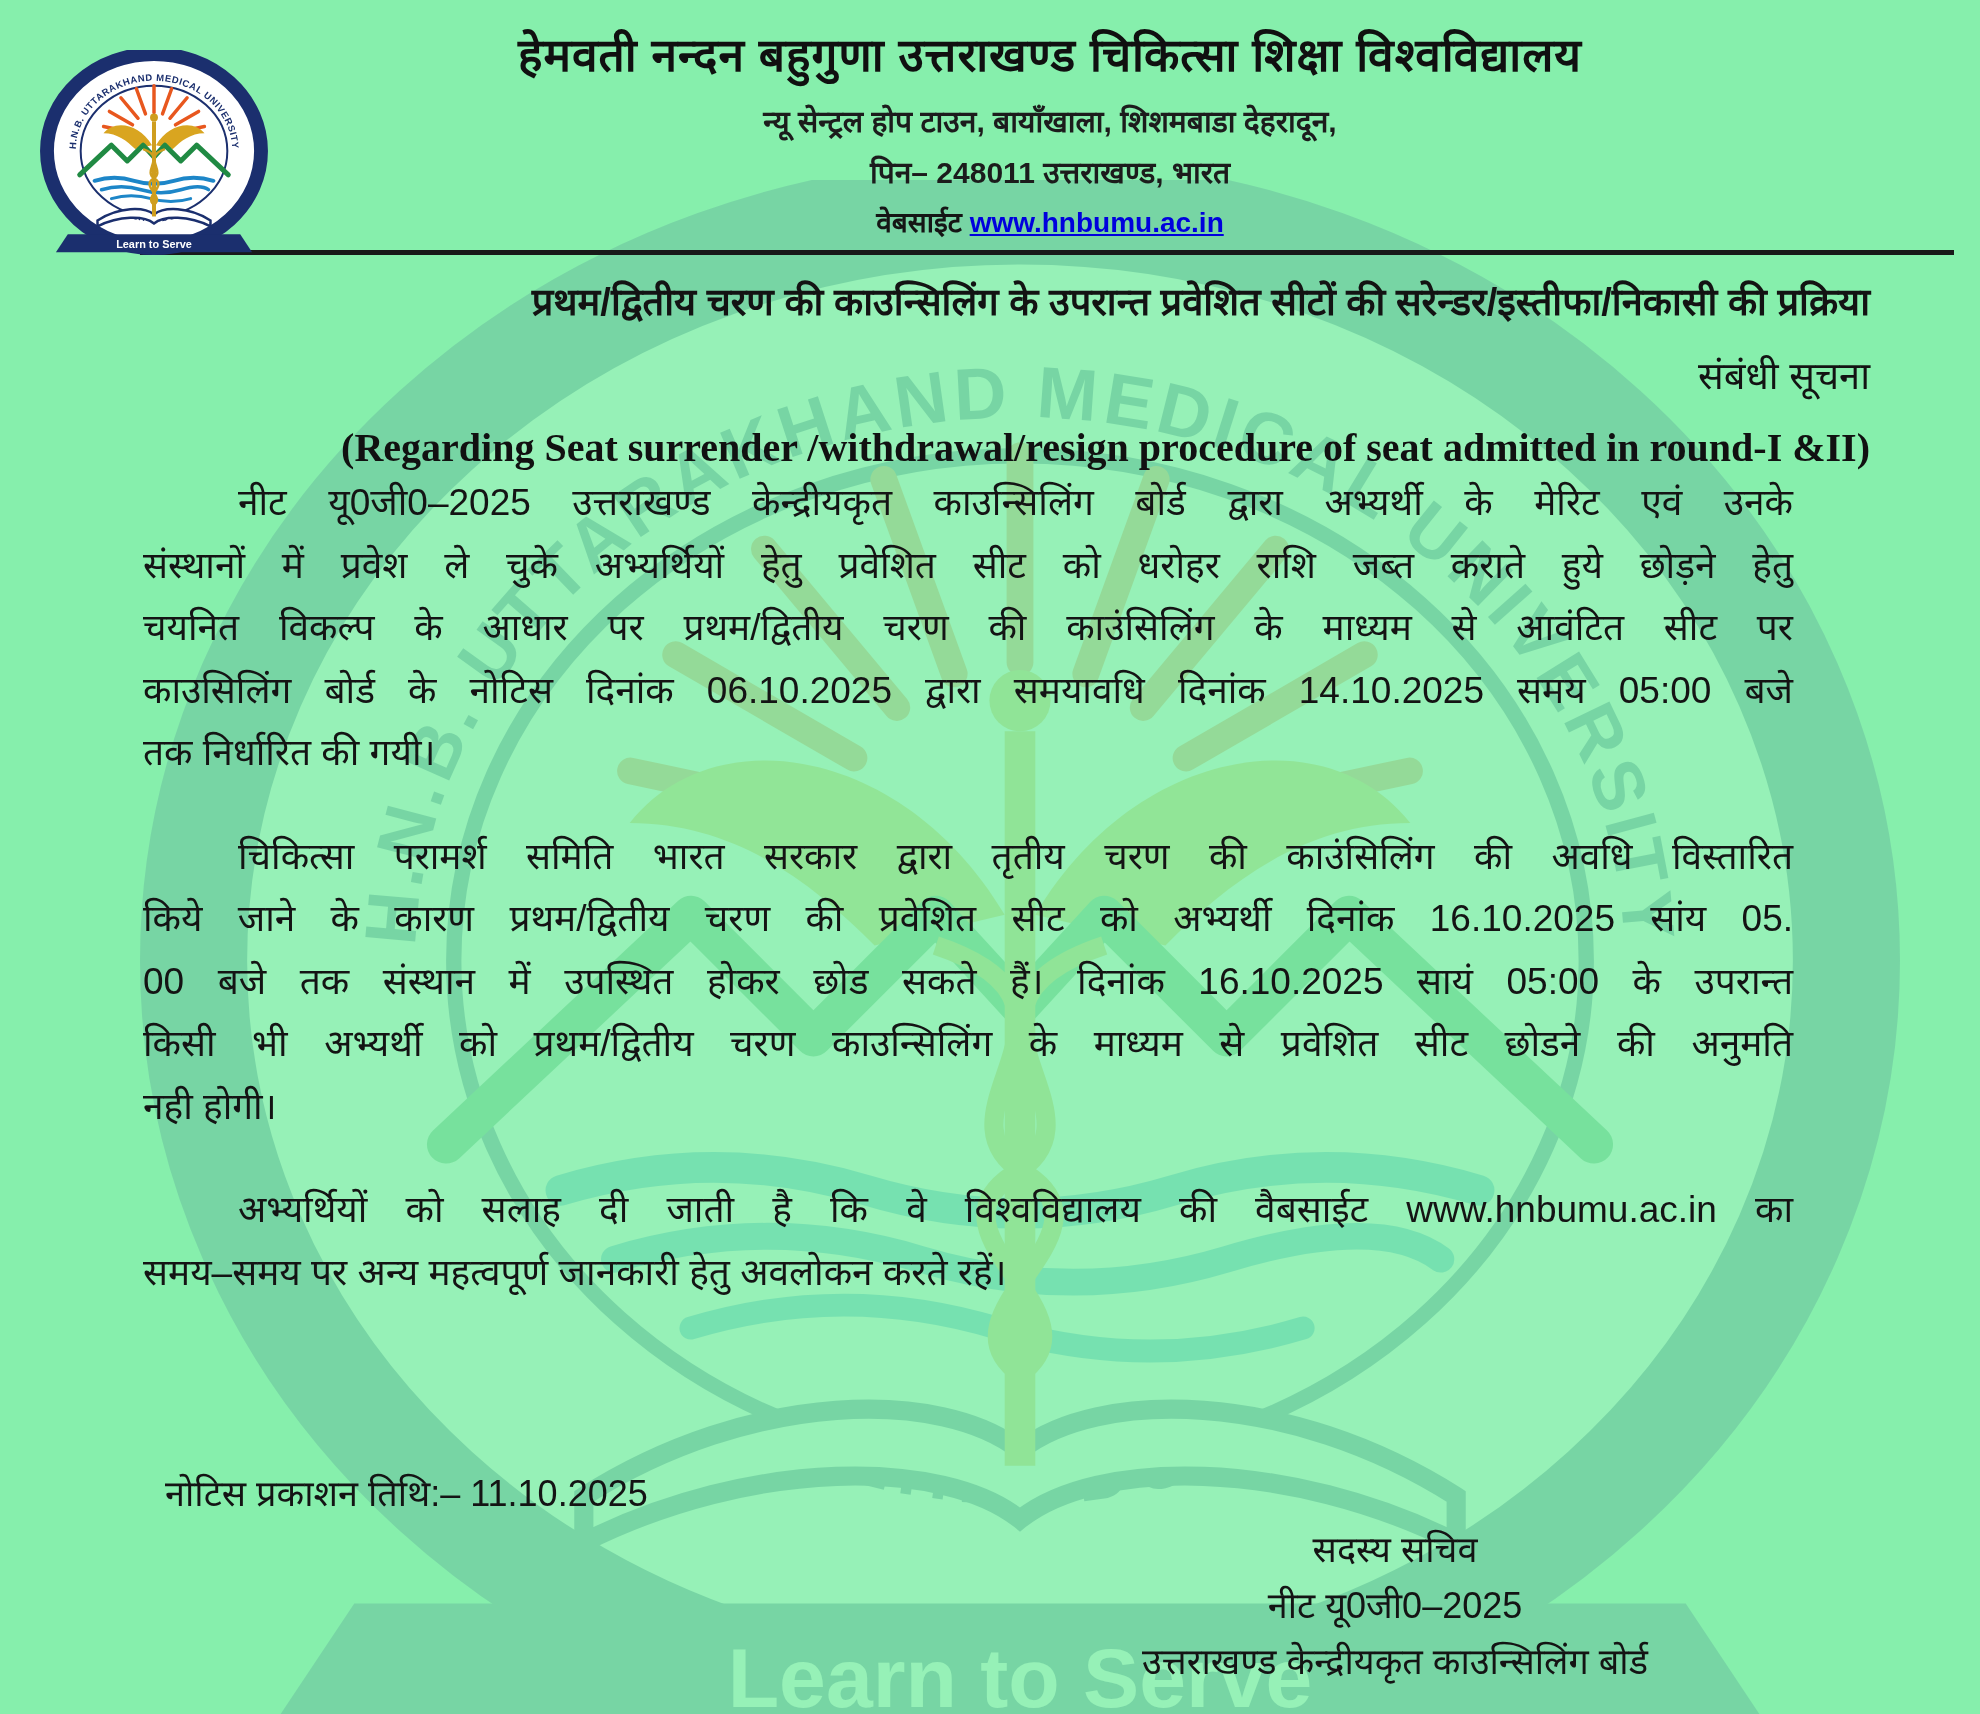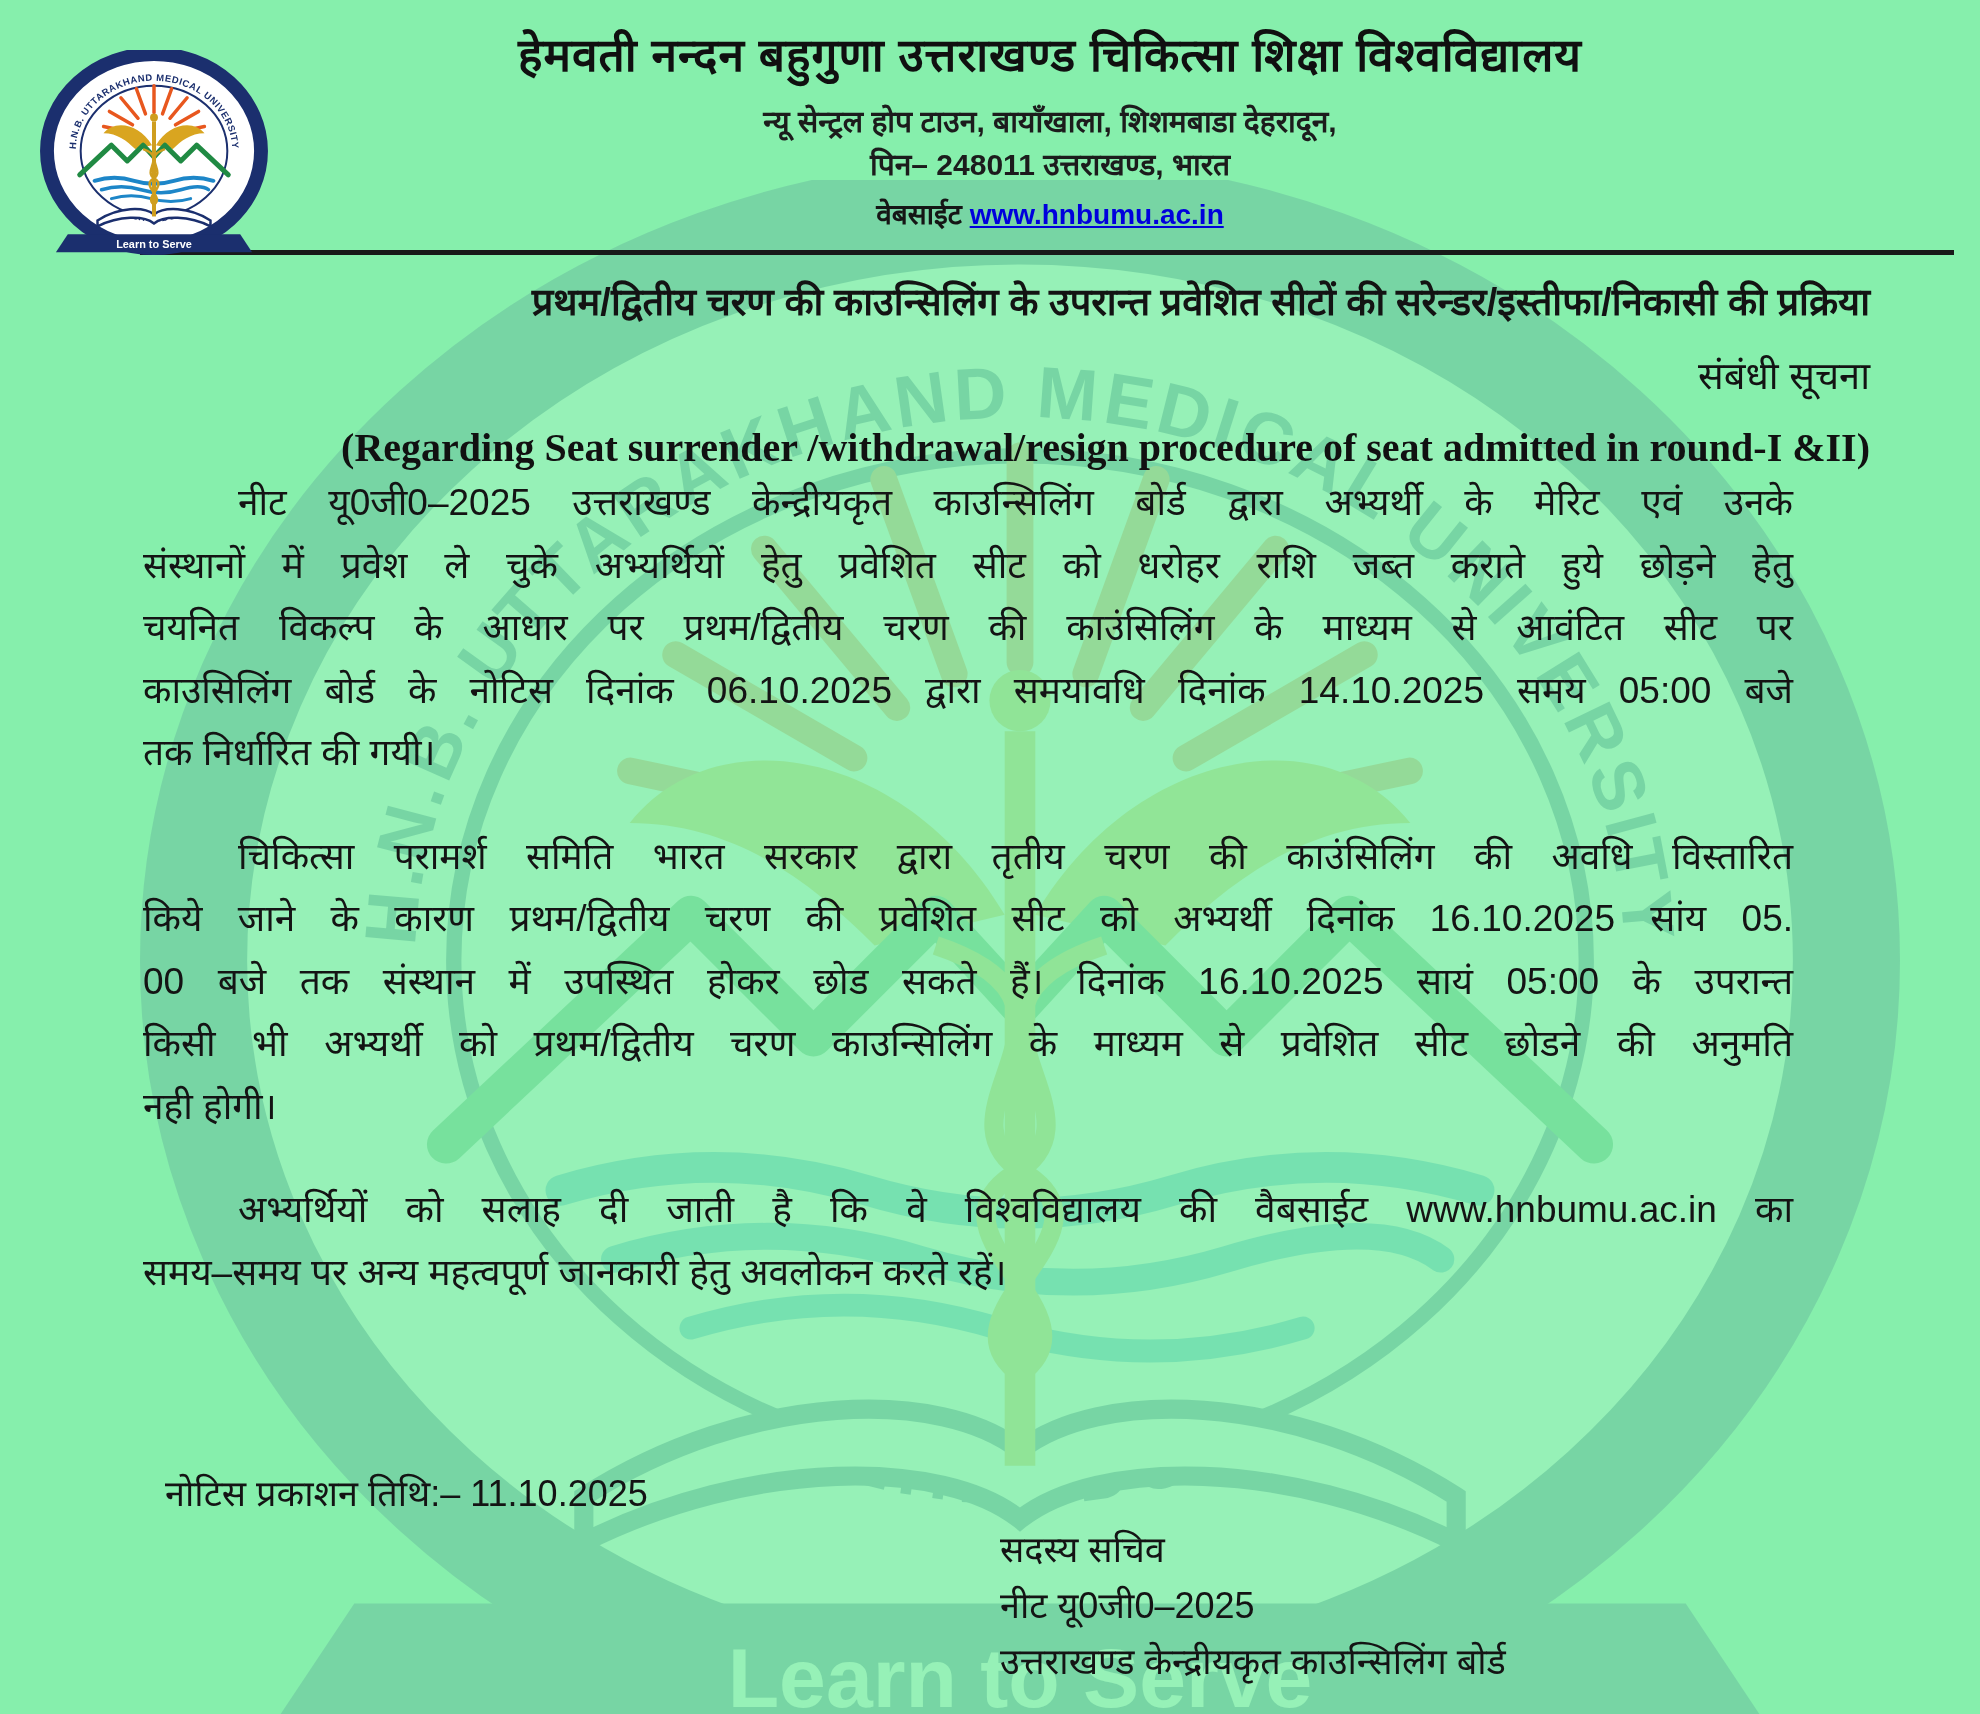--- a/index.html
+++ b/index.html
@@ -24,21 +24,21 @@
   .logo-wrap {
     position:absolute; left:40px; top:50px; width:228px; height:218px; z-index:3;
   }
   .header-text {
     position:absolute; left:120px; right:0; top:22px; text-align:center; z-index:2;
   }
   .uni-name {
     font-size:46px; font-weight:bold; color:#101010; letter-spacing:1px;
   }
   .addr { font-size:30px; font-weight:bold; color:#1c1c1c; margin-top:16px; }
-  .addr2 { font-size:30px; font-weight:bold; color:#1c1c1c; margin-top:2px; }
+  .addr2 { font-size:30px; font-weight:bold; color:#1c1c1c; margin-top:10px; }
   .site-line { font-size:28px; font-weight:bold; margin-top:10px; }
   .site-label { color:#151515; }
   .site-link {
     color:#0000dd; text-decoration:underline; font-family:Liberation Sans, sans-serif;
     font-weight:bold; cursor:pointer;margin-top:25px;
   }
   .rule {
     position:absolute; left:140px; right:26px; top:250px;
     border-top:5px solid #191919; z-index:1;
   }
@@ -62,21 +62,21 @@
   .line { line-height:62.5px; text-align:justify; text-align-last:justify; white-space:normal; }
   .line.first { text-indent:95px; }
   .line.last { text-align:right; text-align-last:left; }
   
   .pub-date {
     position:absolute; left:165px; top:1468px; z-index:2;
     font-size:36px; font-weight:500; color:#141414;
   }
   .signature {
     position:absolute; left:1000px; width:790px; top:1522px; z-index:2;
-    text-align:left; font-size:36px; font-weight:500; color:#141414; line-height:56px;
+    text-align:center; font-size:36px; font-weight:500; color:#141414; line-height:56px;
   }
   svg text { user-select:none; }
 </style>
 </head>
 <body>
 
 <div class="page">
 
   <svg width="0" height="0" style="position:absolute" aria-hidden="true">
     <defs>

